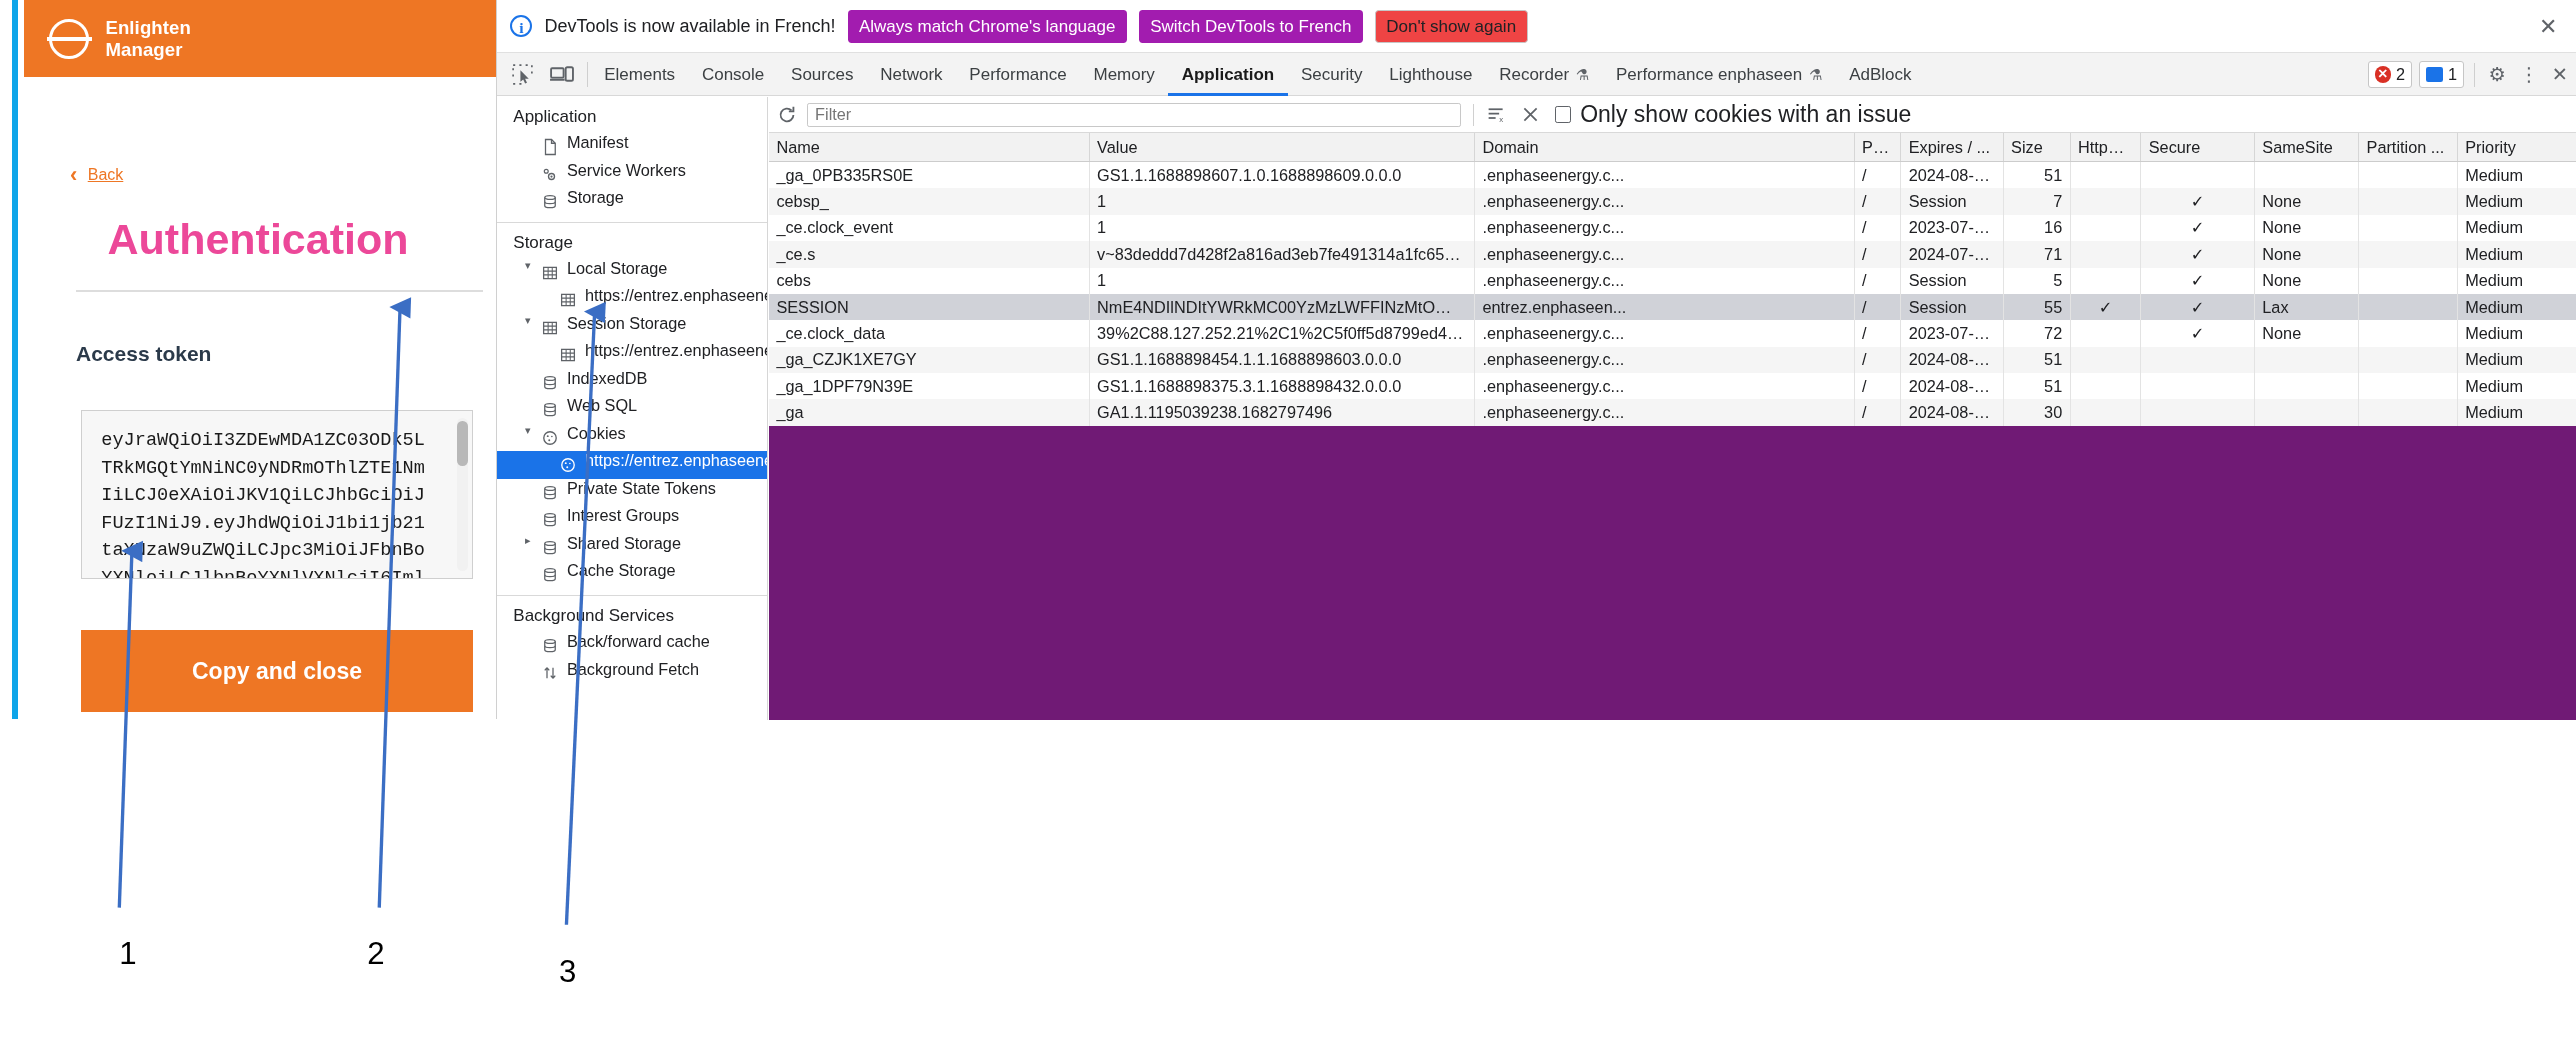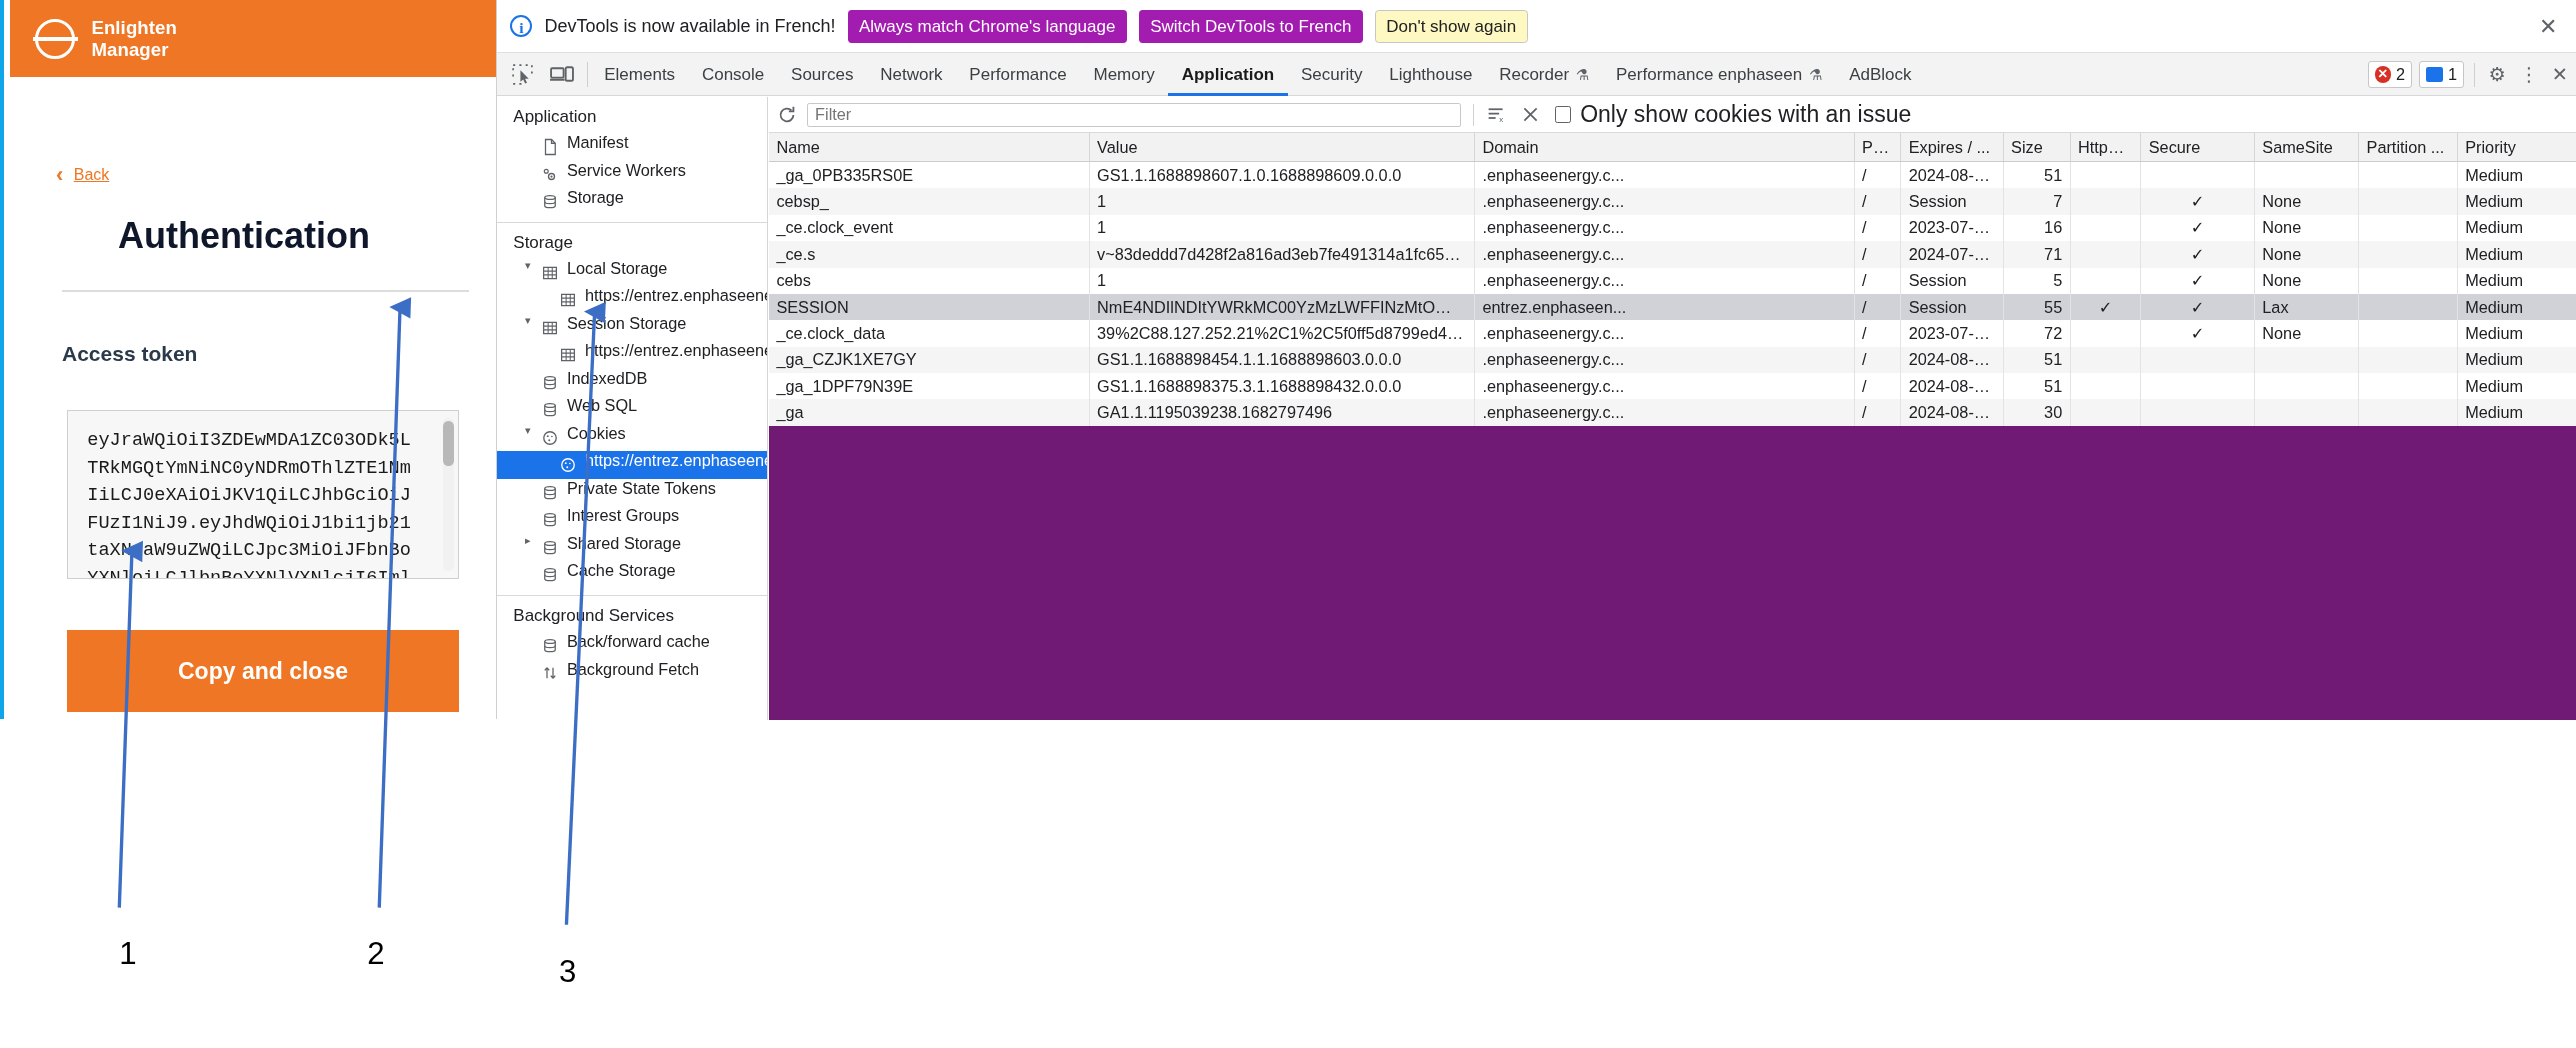--- a/index.html
+++ b/index.html
@@ -6,23 +6,23 @@
   body{
     width:2576px;height:1048px;
     background:#ffffff;
     font-family:"Liberation Sans", sans-serif;
     position:relative;
     overflow:hidden;
   }
 
   
   #app-panel{
-    position:absolute;left:0;top:0;width:496px;height:719px;
+    position:absolute;left:12px;top:0;width:496px;height:719px;
     background:#ffffff;
-    border-left:4px solid #0ea5e9;
+    border-left:6px solid #0ea5e9;
     box-sizing:border-box;
   }
   #app-header{
     position:absolute;left:6px;top:0;width:490px;height:77px;
     background:#EE7624;
     display:flex;align-items:center;
   }
   #brand-logo{
     width:46px;height:46px;margin-left:22px;margin-right:13.4px;
     position:relative;flex:0 0 auto;
@@ -39,21 +39,21 @@
     letter-spacing:0.1px;
   }
   #back-row{
     position:absolute;left:6px;top:163px;width:416px;height:24px;
     display:flex;align-items:center;padding-left:46px;box-sizing:border-box;
   }
   #back-chevron{color:#EE7624;font-size:22px;line-height:22px;margin-right:10.4px;font-weight:bold;}
   #back-link{color:#EE7624;font-size:16px;text-decoration:underline;font-weight:normal;}
   #auth-title{
     position:absolute;left:6px;top:215px;width:468px;
-    text-align:center;color:#0f172a;font-size:36px;font-weight:bold;
+    text-align:center;color:#ec4899;font-size:43px;font-weight:bold;
   }
   #divider-1{
     position:absolute;left:58px;top:290px;width:407px;height:1.5px;background:#dddddd;
   }
   #access-token-label{
     position:absolute;left:58px;top:342px;color:#2b3a4a;font-size:21px;font-weight:bold;
   }
   #token-box{
     position:absolute;left:63px;top:410px;width:392px;height:169px;
     border:1.5px solid #cfcfcf;background:#f7f7f7;box-sizing:border-box;
@@ -98,21 +98,21 @@
     color:#1a73e8;font-size:15.6px;font-weight:bold;line-height:21px;text-align:center;
     box-sizing:border-box;flex:0 0 auto;font-family:"Liberation Serif",serif;
   }
   #banner-text{margin-left:12px;font-size:18px;color:#202124;white-space:nowrap;}
   .banner-btn{
     margin-left:12px;height:31px;line-height:31px;padding:0 10.4px;
     border-radius:3.7px;font-size:17px;white-space:nowrap;cursor:pointer;
     font-family:"Liberation Sans", sans-serif;border:0.7px solid transparent;
   }
   .banner-btn.primary{background:#a21caf;color:#ffffff;}
-  .banner-btn.secondary{background:#fef9c3;color:#202124;border:0.7px solid #c6c6c6;}
+  .banner-btn.secondary{background:#ef4444;color:#202124;border:0.7px solid #c6c6c6;}
   #banner-close{
     position:absolute;right:16.3px;top:15px;width:25px;height:25px;
     color:#5f6368;font-size:22px;line-height:24px;text-align:center;cursor:pointer;
   }
 
   
   #dt-tabs{
     position:absolute;left:0;top:53px;width:2080px;height:43px;
     background:#f3f3f3;border-bottom:0.7px solid #d8d8d8;
     display:flex;align-items:center;box-sizing:border-box;

